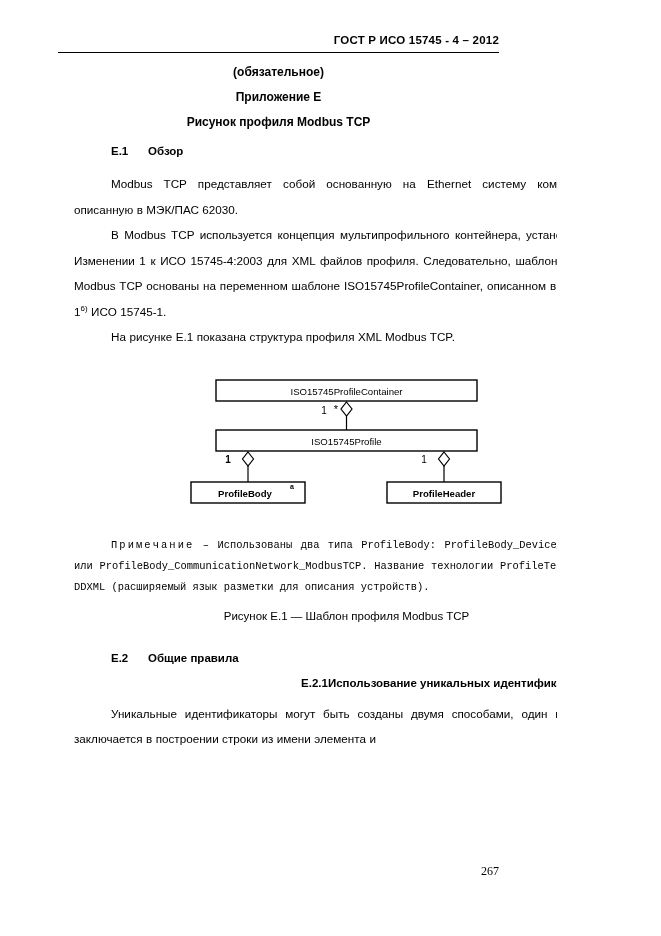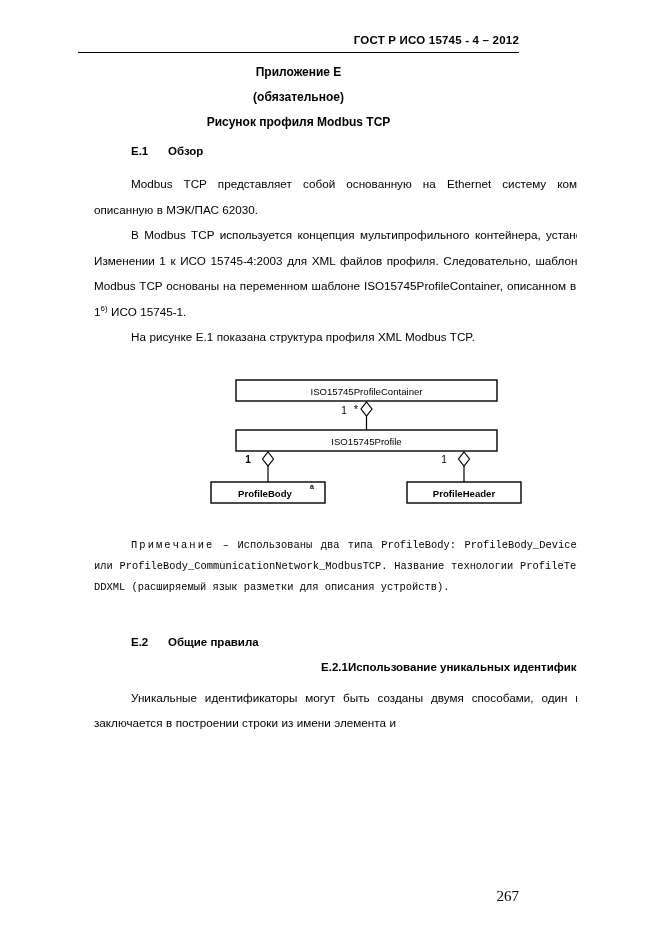--- a/index.html
+++ b/index.html
@@ -10,21 +10,20 @@
 
   .page {
     position: relative;
     width: 557px;
     height: 936px;
     background: #ffffff;
     color: #000000;
     font-family: "Liberation Sans", sans-serif;
     overflow: hidden;
     box-sizing: border-box;
-    margin-left: 20px;
   }
 
   
   .doc-header {
     position: absolute;
     top: 34px;
     right: 58px;
     font-size: 11.5px;
     font-weight: bold;
     letter-spacing: 0.2px;
@@ -164,37 +163,37 @@
   p.caption {
     font-size: 11.5px;
     line-height: 16px;
     margin: 0;
     text-align: center;
   }
 
   
   .page-number {
     position: absolute;
-    bottom: 31px;
+    bottom: 57px;
     right: 58px;
     font-family: "Liberation Serif", serif;
-    font-size: 15px;
+    font-size: 12px;
   }
 </style>
 </head>
 <body>
 
 <div class="page">
 
   <div class="doc-header">ГОСТ Р ИСО 15745 - 4 – 2012</div>
   <div class="header-rule"></div>
 
   <div class="title-block">
+    <div class="title-line">(обязательное)</div>
     <div class="title-line">Приложение Е</div>
-    <div class="title-line">(обязательное)</div>
     <div class="title-line">Рисунок профиля Modbus TCP</div>
   </div>
 
   <div class="content">
 
     <h2 class="sec-head">
       <span class="num">Е.1</span><span>Обзор</span>
     </h2>
 
     <p class="body">Modbus TCP представляет собой основанную на Ethernet систему коммуникаций, описанную в МЭК/ПАС 62030.</p>
@@ -235,20 +234,21 @@
         <text class="uml-box-text bold" x="370" y="120.5" text-anchor="middle">ProfileHeader</text>
       </svg>
     </div>
 
     <div class="gap-14"></div>
 
     <p class="note"><span class="note-label">Примечание</span> <span>–</span> <span>Использованы два типа ProfileBody: ProfileBody_Device_ModbusTCP или ProfileBody_CommunicationNetwork_ModbusTCP. Название технологии ProfileTechnology – DDXML (расширяемый язык разметки для описания устройств).</span></p>
 
     <div class="gap-10"></div>
 
+    <p class="caption">Рисунок Е.1 — Шаблон профиля Modbus TCP</p>
 
     <div class="gap-26"></div>
 
     <h2 class="sec-head tight">
       <span class="num">Е.2</span><span>Общие правила</span>
     </h2>
 
     <h3 class="sub-head">
       <span class="num">Е.2.1</span><span>Использование уникальных идентификаторов (ID)</span>
     </h3>

